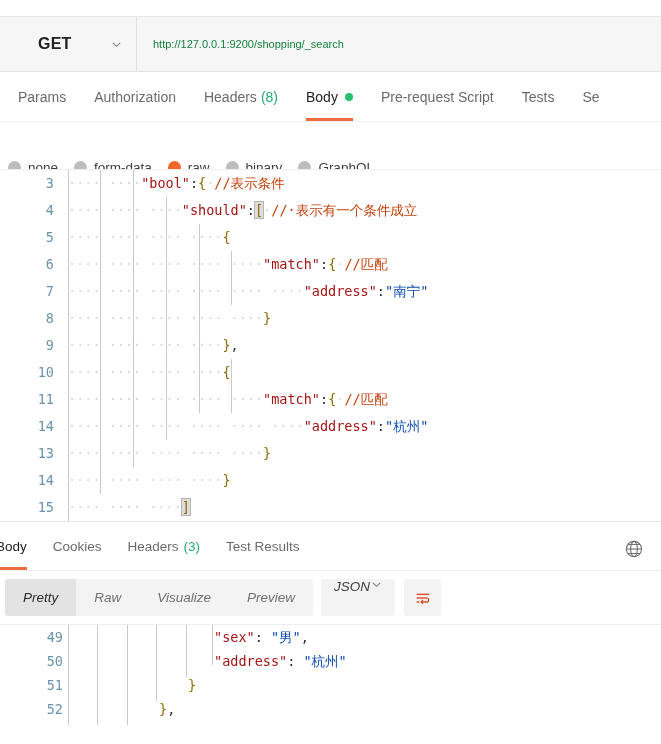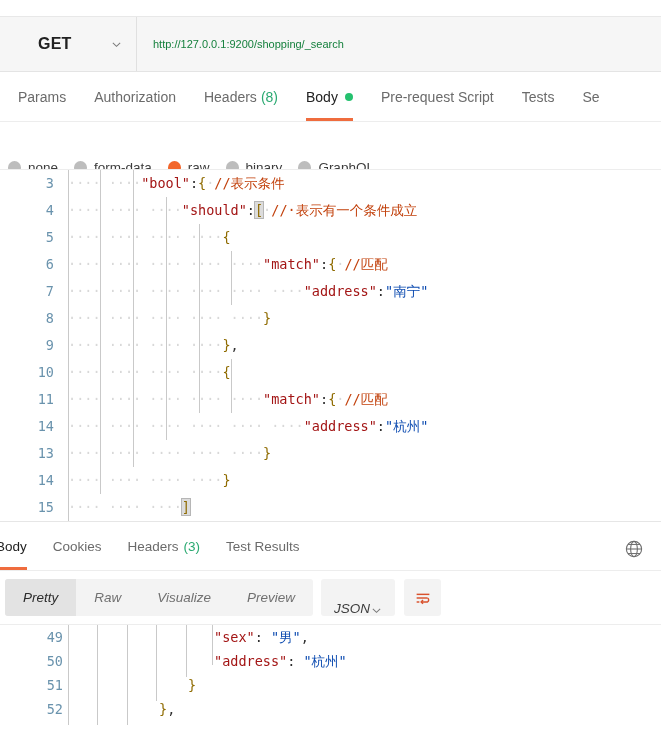--- a/index.html
+++ b/index.html
@@ -256,21 +256,21 @@
     font-size: 13.5px;
     color: #707070;
     cursor: pointer;
   }
   .seg.active {
     background: #e3e3e3;
     color: #2b2b2b;
   }
   .fmt-select {
     display: flex;
-    align-items: flex-end;
+    align-items: flex-start;
     gap: 1px;
     height: 37px;
     padding: 0 13px;
     margin-left: 8px;
     background: #f3f3f3;
     border-radius: 3px;
     font-size: 13.5px;
     color: #3c3c3c;
     cursor: pointer;
   }

